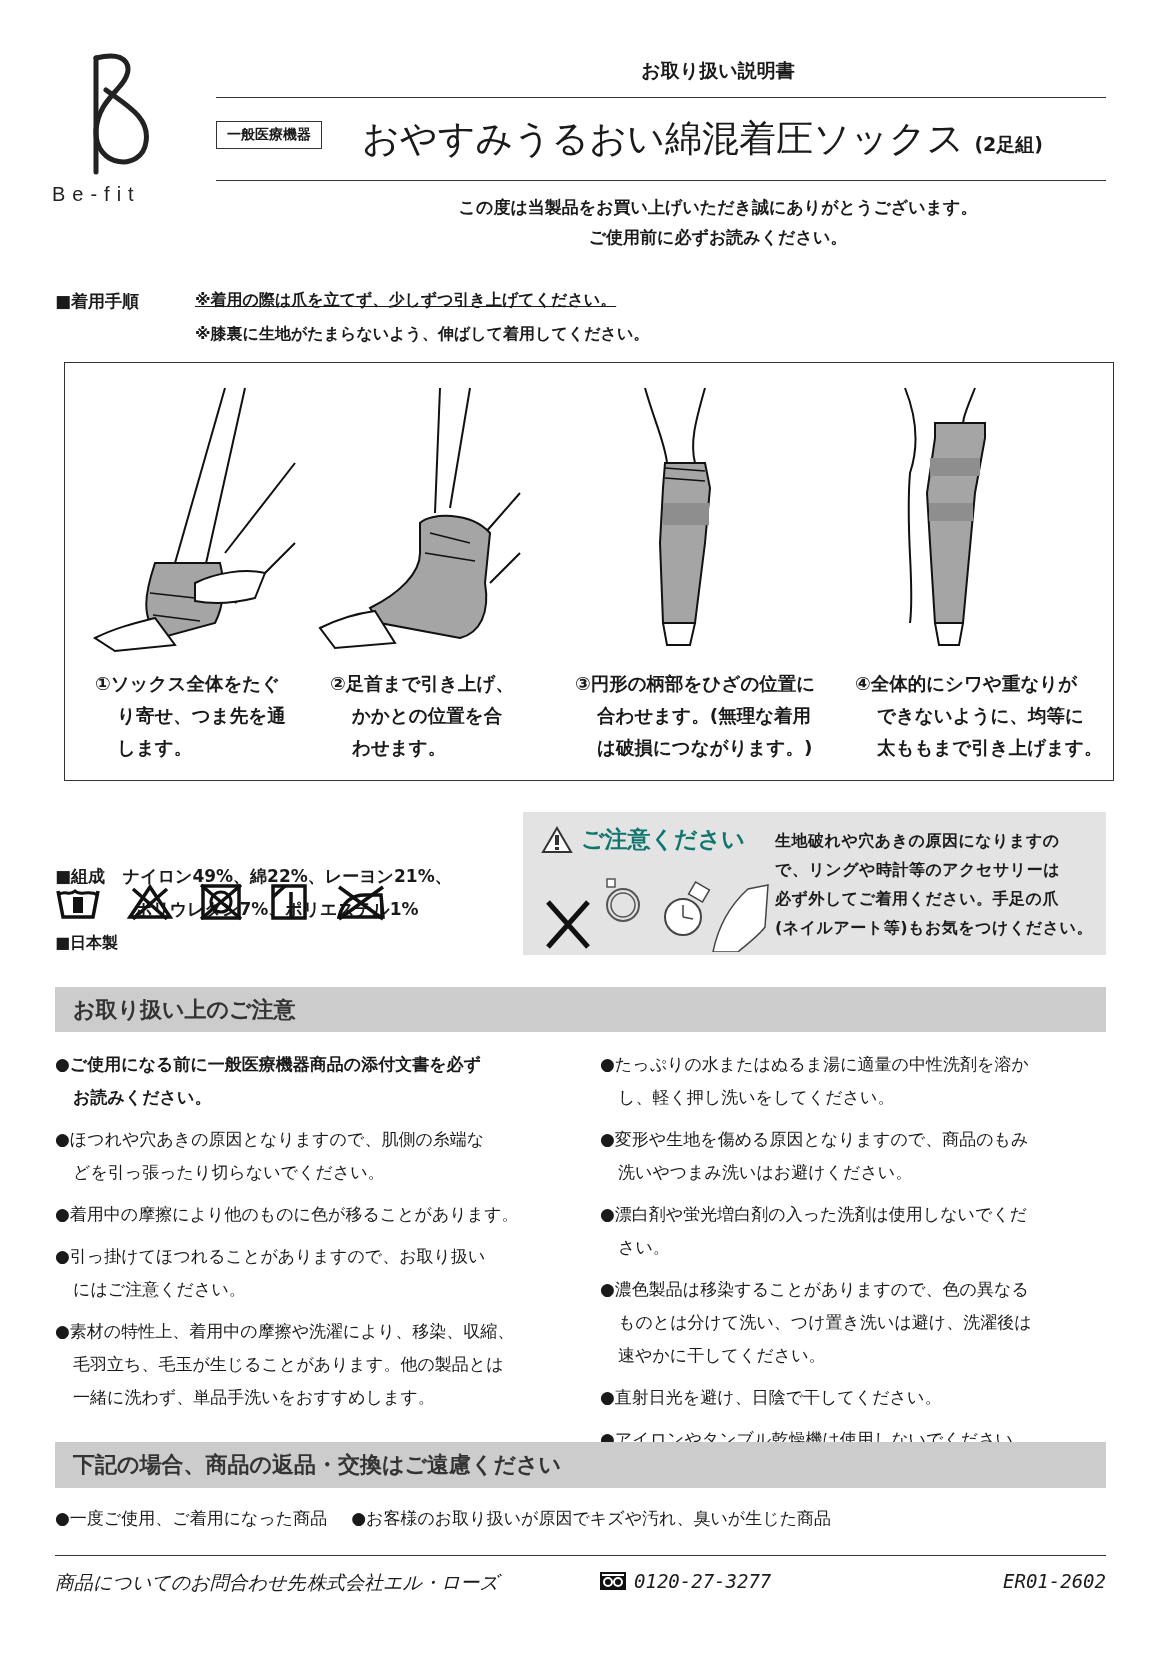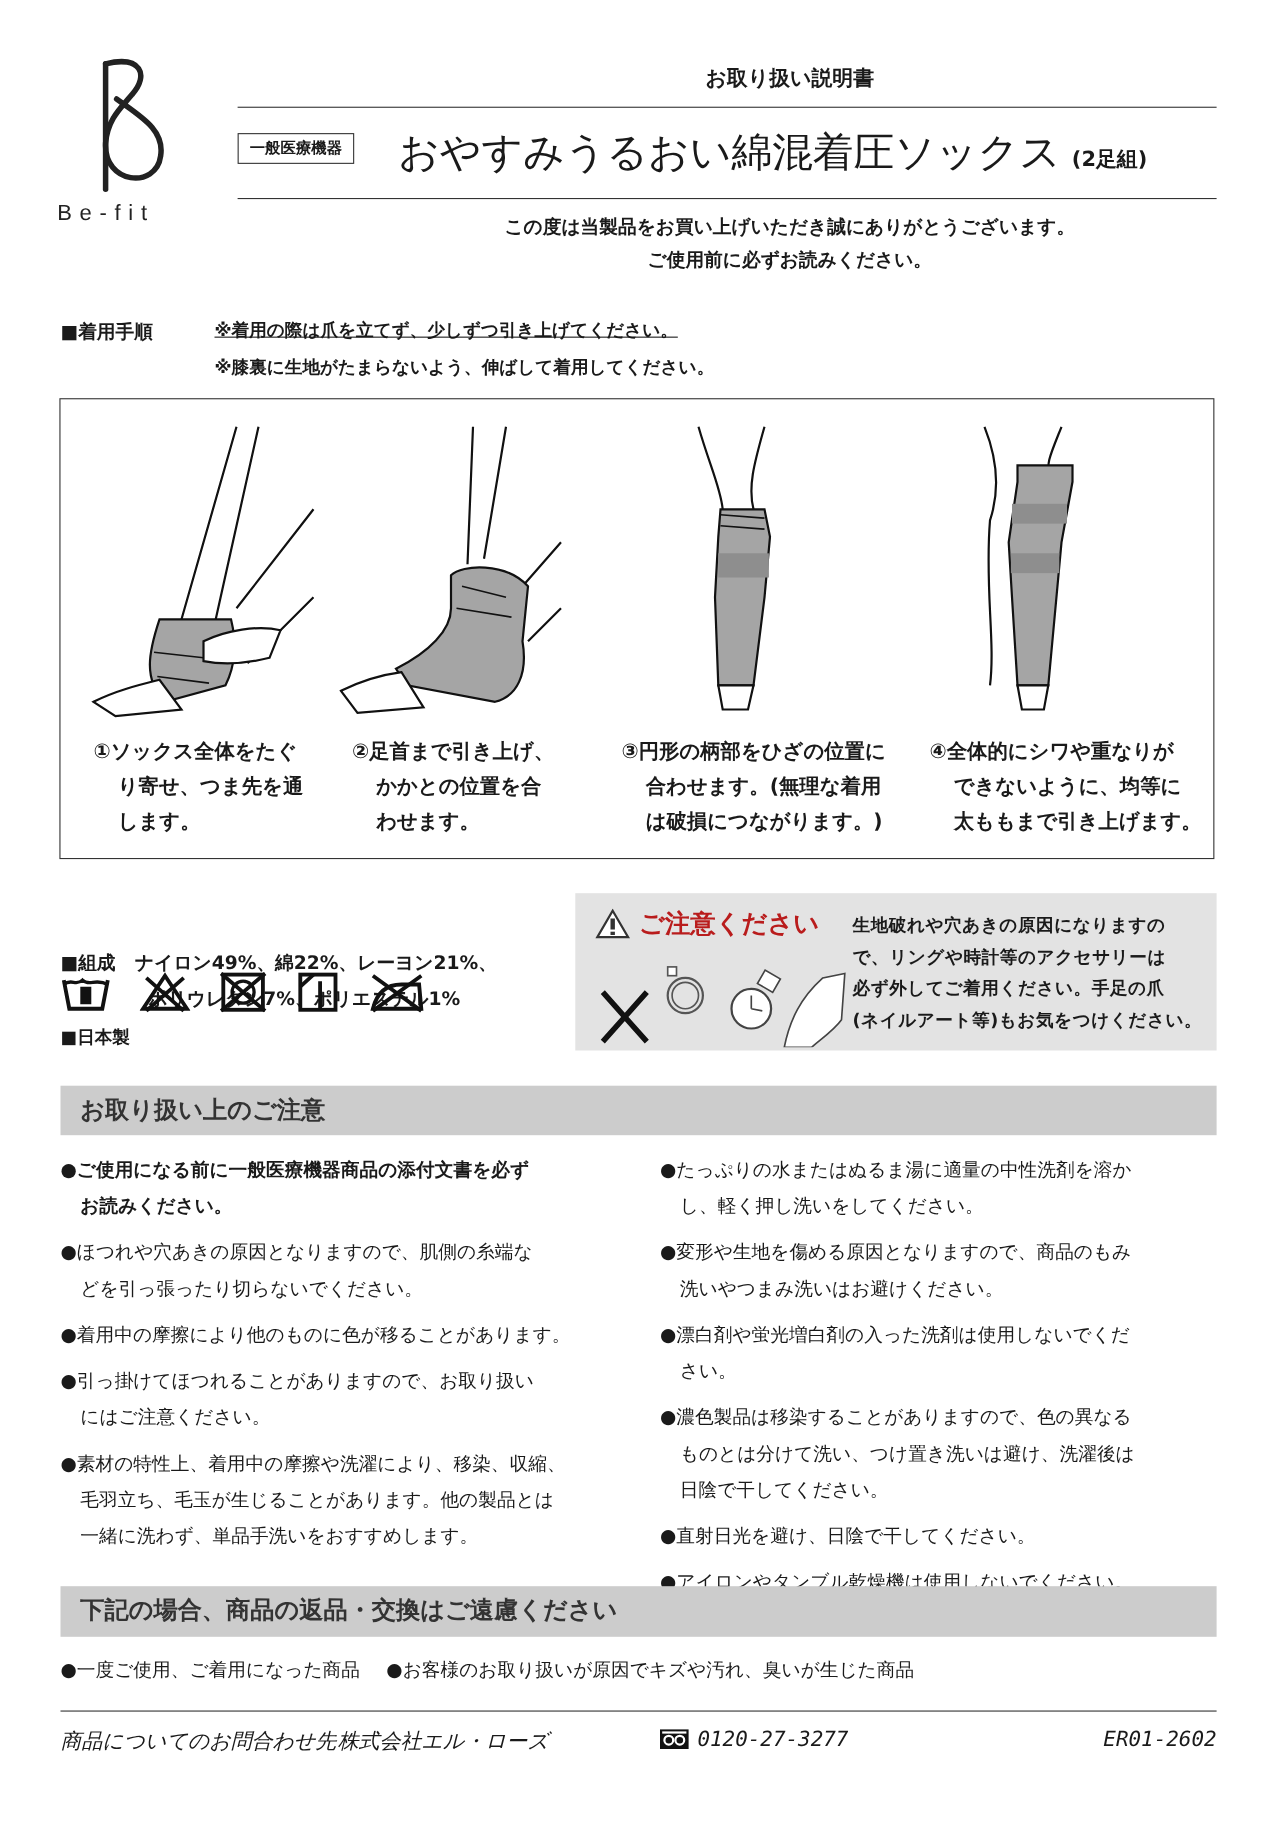--- a/index.html
+++ b/index.html
@@ -8,30 +8,30 @@
   .logo-b { left:58px; top:50px; width:110px; height:130px; }
   .brand { left:52px; top:183px; font-family:Liberation Sans, sans-serif; font-size:20px; letter-spacing:7px; color:#222; }
   .doc-type { left:330px; width:776px; top:58px; text-align:center; font-size:19px; font-weight:bold; }
   .rule { height:0; border-top:1.5px solid #333; }
   .badge { left:216px; top:121px; border:1.5px solid #333; padding:4px 10px; font-size:14px; font-weight:bold; }
   .title { left:362px; top:114px; font-size:37px; white-space:nowrap; }
   .title .sub { font-size:19px; font-weight:bold; margin-left:10px; }
   .thanks { left:330px; width:776px; text-align:center; font-size:17px; font-weight:bold; line-height:30px; }
   .sec-label { font-size:17px; font-weight:bold; }
   .note-line { font-size:16px; line-height:34px; }
-  .steps-box { left:54px; top:362px; width:1050px; height:419px; border:1.5px solid #333; box-sizing:border-box; }
+  .steps-box { left:64px; top:362px; width:1050px; height:419px; border:1.5px solid #333; box-sizing:border-box; }
   .step { position:absolute; top:0; width:250px; }
   .step svg { position:absolute; left:0; top:20px; }
   .step-text { position:absolute; top:305px; left:20px; width:240px; font-size:18.5px; line-height:32px; font-weight:bold; }
   .step-text .ind { display:block; padding-left:22px; }
   .comp { left:55px; top:815px; font-size:17px; line-height:33px; font-weight:bold;margin-top:45px; }
   .care-icons { left:55px; top:883px; display:flex; gap:26px; }
   .made { left:55px; top:933px; font-size:16px; font-weight:bold; }
   .caution-box { left:523px; top:812px; width:583px; height:143px; background:#e3e3e3; }
-  .caution-title { position:absolute; left:18px; top:12px; font-size:23px; font-weight:bold; color:#b91c1c; display:flex; align-items:center; gap:8px; }
+  .caution-title { position:absolute; left:18px; top:12px; font-size:23px; font-weight:bold; color:#0f766e; display:flex; align-items:center; gap:8px; }
   .caution-text { position:absolute; left:252px; top:14px; width:320px; font-size:16px; line-height:29px; font-weight:bold; letter-spacing:0.5px; }
   .band { left:55px; width:1051px; background:#cccccc; font-size:22px; font-weight:bold; color:#333; padding-left:18px; box-sizing:border-box; }
   .bullets { font-size:17px; line-height:33px; }
   .bullets .item { margin-bottom:9px; }
   .bullets .item .l2 { display:block; padding-left:18px; }
   .bullets .bold { font-weight:bold; }
   .footer { top:1570px; font-size:19px;font-style:italic; }
 </style>
 </head>
 <body>
@@ -182,21 +182,21 @@
   <div class="item"><span>●ほつれや穴あきの原因となりますので、肌側の糸端な</span><span class="l2">どを引っ張ったり切らないでください。</span></div>
   <div class="item"><span>●着用中の摩擦により他のものに色が移ることがあります。</span></div>
   <div class="item"><span>●引っ掛けてほつれることがありますので、お取り扱い</span><span class="l2">にはご注意ください。</span></div>
   <div class="item"><span>●素材の特性上、着用中の摩擦や洗濯により、移染、収縮、</span><span class="l2">毛羽立ち、毛玉が生じることがあります。他の製品とは</span><span class="l2">一緒に洗わず、単品手洗いをおすすめします。</span></div>
 </div>
 
 <div class="abs bullets" style="left:600px;top:1048px;width:520px;">
   <div class="item"><span>●たっぷりの水またはぬるま湯に適量の中性洗剤を溶か</span><span class="l2">し、軽く押し洗いをしてください。</span></div>
   <div class="item"><span>●変形や生地を傷める原因となりますので、商品のもみ</span><span class="l2">洗いやつまみ洗いはお避けください。</span></div>
   <div class="item"><span>●漂白剤や蛍光増白剤の入った洗剤は使用しないでくだ</span><span class="l2">さい。</span></div>
-  <div class="item"><span>●濃色製品は移染することがありますので、色の異なる</span><span class="l2">ものとは分けて洗い、つけ置き洗いは避け、洗濯後は</span><span class="l2">日陰で干してください。</span></div>
+  <div class="item"><span>●濃色製品は移染することがありますので、色の異なる</span><span class="l2">ものとは分けて洗い、つけ置き洗いは避け、洗濯後は</span><span class="l2">速やかに干してください。</span></div>
   <div class="item"><span>●直射日光を避け、日陰で干してください。</span></div>
   <div class="item"><span>●アイロンやタンブル乾燥機は使用しないでください。</span></div>
 </div>
 
 <div class="abs band" style="top:1442px;height:46px;line-height:46px;">下記の場合、商品の返品・交換はご遠慮ください</div>
 <div class="abs" style="left:55px;top:1507px;font-size:17px;display:flex;gap:24px;">
   <span>●一度ご使用、ご着用になった商品</span>
   <span>●お客様のお取り扱いが原因でキズや汚れ、臭いが生じた商品</span>
 </div>
 

